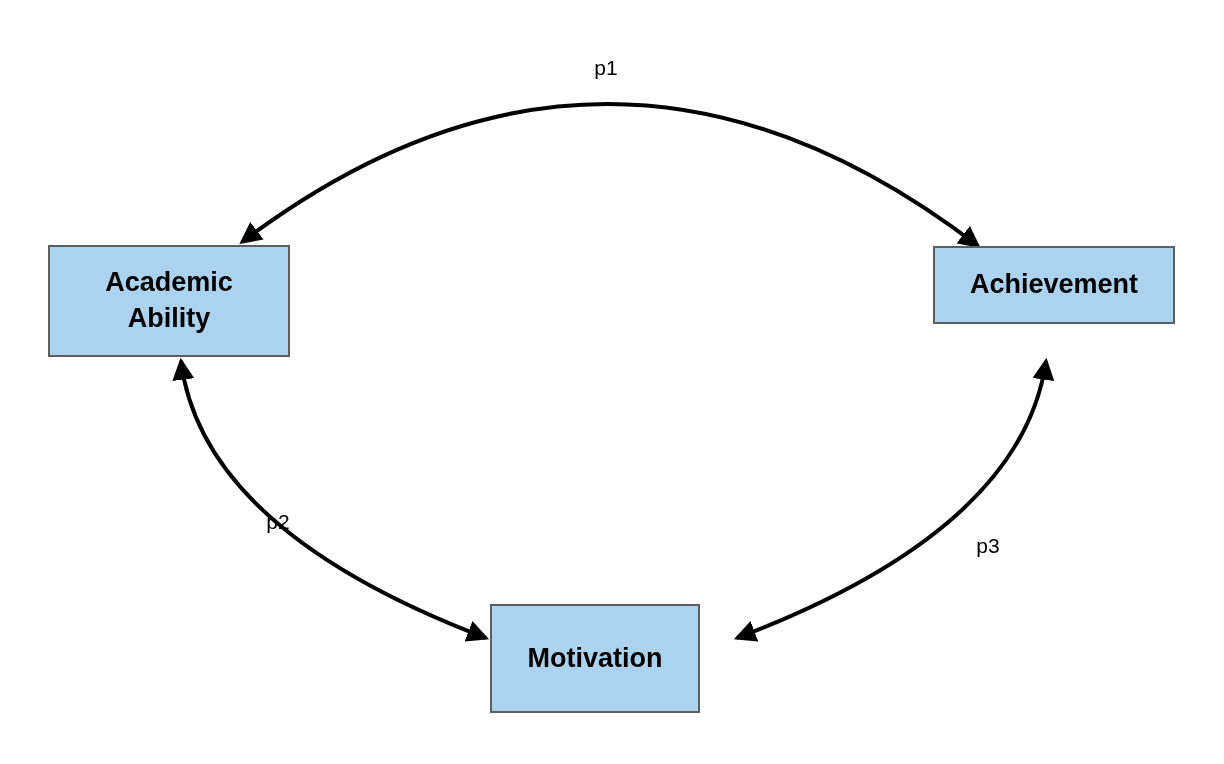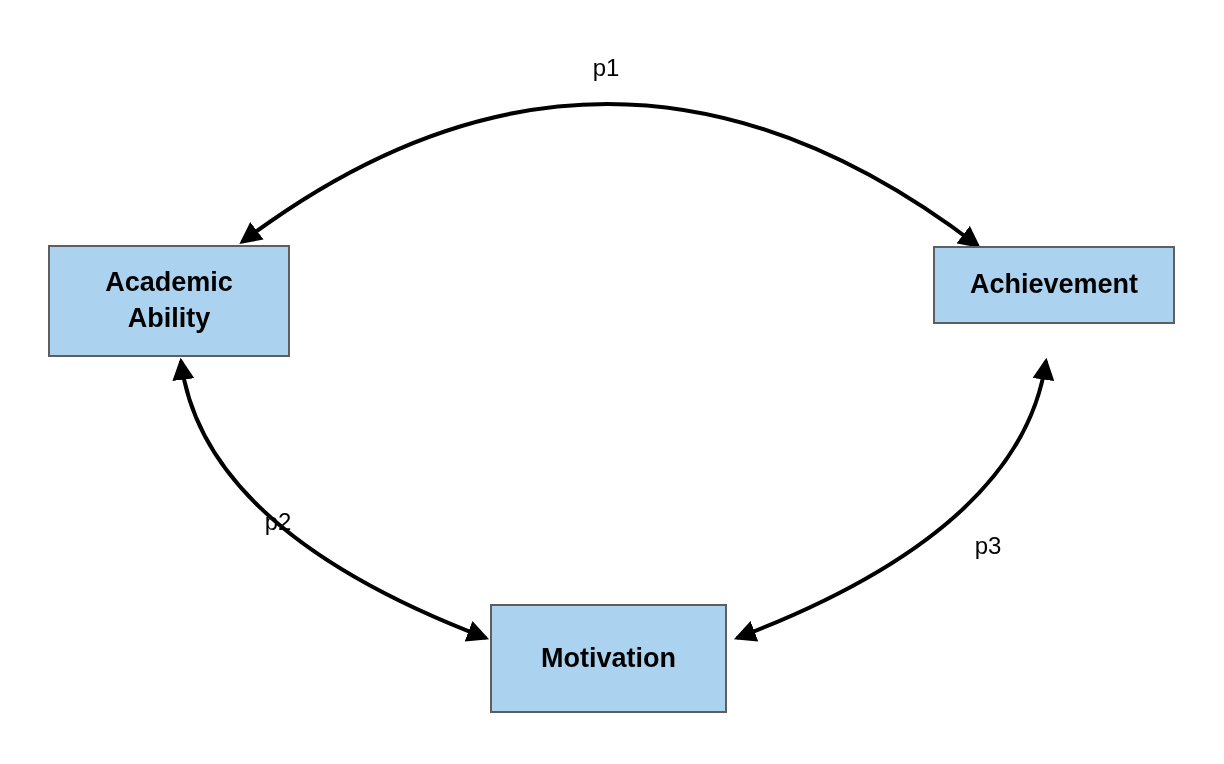--- a/index.html
+++ b/index.html
@@ -40,26 +40,26 @@
     font-size: 27px;
     line-height: 1.32;
     text-align: center;
   }
   .node .node-label {
     display: inline-block;
     max-width: 180px;
   }
   .node-academic    { left: 48px;  top: 245px; width: 242px; height: 112px; }
   .node-achievement { left: 933px; top: 246px; width: 242px; height: 78px; }
-  .node-motivation  { left: 490px; top: 604px; width: 237px; height: 109px; }
+  .node-motivation  { left: 490px; top: 604px; width: 210px; height: 109px; }
   .edge-label {
     position: absolute;
     transform: translate(-50%, -50%);
     color: var(--text, #000000);
-    font-size: 24px;
+    font-size: 21px;
     font-weight: normal;
     white-space: nowrap;
   }
   .edge-label-p1 { left: 606px; top: 68px;  }
   .edge-label-p2 { left: 236px; top: 522px; margin-left: 42px; }
   .edge-label-p3 { left: 988px; top: 546px; }
 </style>
 </head>
 <body>
 

